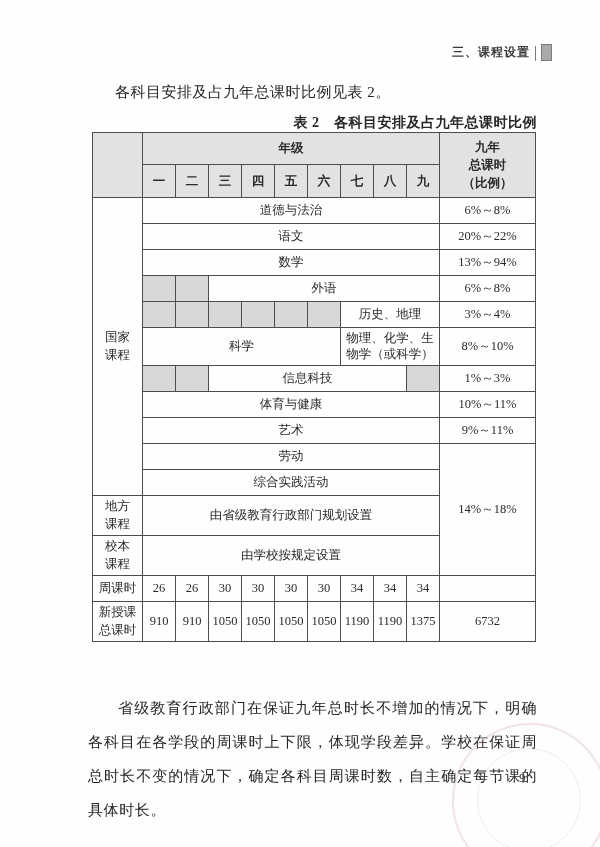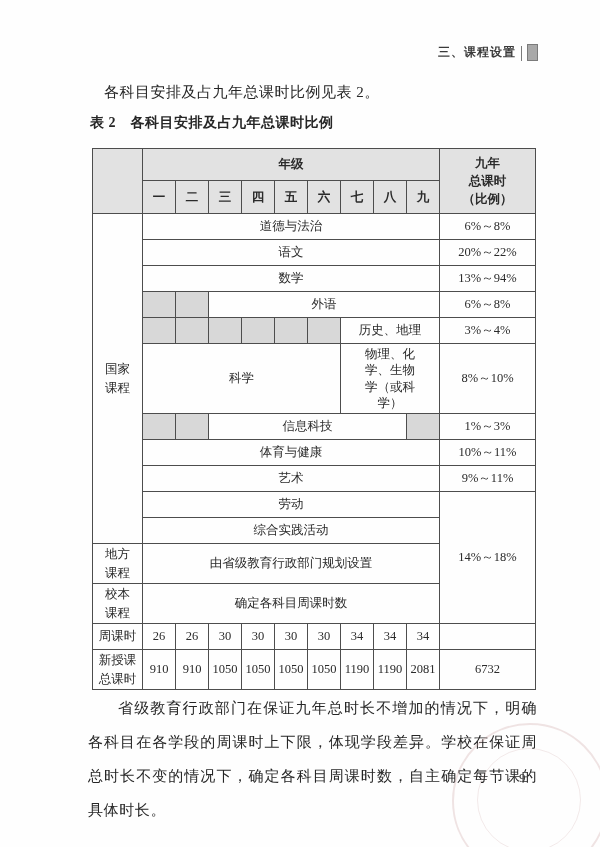--- a/index.html
+++ b/index.html
@@ -4,49 +4,49 @@
 <style>
   html,body{margin:0;padding:0;}
   body{width:600px;height:847px;background:#fff;}
   .page{
     position:relative;width:600px;height:847px;background:#fefefe;
     font-family:"Liberation Serif","DejaVu Serif",serif;color:#262626;
     overflow:hidden;
   }
   
   .running-head{
-    position:absolute;top:44px;right:62px;display:flex;align-items:flex-end;gap:5px;
+    position:absolute;top:44px;right:48px;display:flex;align-items:flex-end;gap:5px;
   }
   .running-head .rh-text{font-size:12px;font-weight:bold;letter-spacing:1px;color:#3a3a3a;}
   .rh-bar-thin{width:1px;height:15px;background:#7b7b7b;}
   .rh-bar-thick{width:9px;height:15px;background:#a9a9a9;border:1px solid #7b7b7b;}
   
   .intro{
-    position:absolute;top:82px;left:74px;width:447px;
+    position:absolute;top:82px;left:85px;width:447px;
     font-size:15px;line-height:20px;text-indent:2em;letter-spacing:.5px;
   }
   
   .table-title{
-    position:absolute;top:114px;left:90px;width:447px;text-align:left;
+    position:absolute;top:114px;left:90px;width:447px;text-align:right;
     font-size:14px;font-weight:bold;letter-spacing:.5px;
   }
   
-  .tablewrap{position:absolute;top:148px;left:92px;}
+  .tablewrap{position:absolute;top:132px;left:92px;}
   table{border-collapse:collapse;table-layout:fixed;width:443px;border:1.5px solid #3f3f3f;}
   td{
     border:1px solid #4d4d4d;text-align:center;vertical-align:middle;
     font-size:12.5px;padding:0 1px;color:#2a2a2a;overflow:hidden;
   }
   .hdr{background:#e2e2e2;font-weight:bold;}
   .blk{background:#d8d8d8;}
   .lh{line-height:1.45;}
   .r-h1{height:32px;} .r-h2{height:33px;}
   .r-s{height:26px;} .r-sci{height:36px;margin-left:34px;}
   .r-big{height:40px;} .r-week{height:26px;margin-left:45px;} .r-tot{height:40px;}
-  .wrapcell{line-height:1.3;padding:2px 18px;}
+  .wrapcell{line-height:1.3;padding:2px 2px;}
   
   .note{
     position:absolute;top:661px;left:90px;width:447px;
     font-size:12.5px;font-weight:bold;font-style:italic;letter-spacing:.5px;
     padding-left:30px;box-sizing:border-box;color:#333;
   }
   
   .para{
     position:absolute;top:691px;left:88px;width:449px;
     font-size:15px;line-height:34px;text-align:justify;text-indent:2em;letter-spacing:.6px;
@@ -176,21 +176,21 @@
           <div class="lh">地方</div>
           <div class="lh">课程</div>
         </td>
         <td colspan="9">由省级教育行政部门规划设置</td>
       </tr>
       <tr class="r-big">
         <td>
           <div class="lh">校本</div>
           <div class="lh">课程</div>
         </td>
-        <td colspan="9">确定各科目周课时数</td>
+        <td colspan="9">由学校按规定设置</td>
       </tr>
 
       <tr class="r-week">
         <td>周课时</td>
         <td>26</td>
         <td>26</td>
         <td>30</td>
         <td>30</td>
         <td>30</td>
         <td>30</td>
@@ -205,21 +205,21 @@
           <div class="lh">总课时</div>
         </td>
         <td>910</td>
         <td>910</td>
         <td>1050</td>
         <td>1050</td>
         <td>1050</td>
         <td>1050</td>
         <td>1190</td>
         <td>1190</td>
-        <td>2081</td>
+        <td>1375</td>
         <td>6732</td>
       </tr>
     </tbody>
       </table>
   </div>
 
 
   <div class="para">省级教育行政部门在保证九年总时长不增加的情况下，明确各科目在各学段的周课时上下限，体现学段差异。学校在保证周总时长不变的情况下，确定各科目周课时数，自主确定每节课的具体时长。</div>
 
   <div class="wm1"></div>

